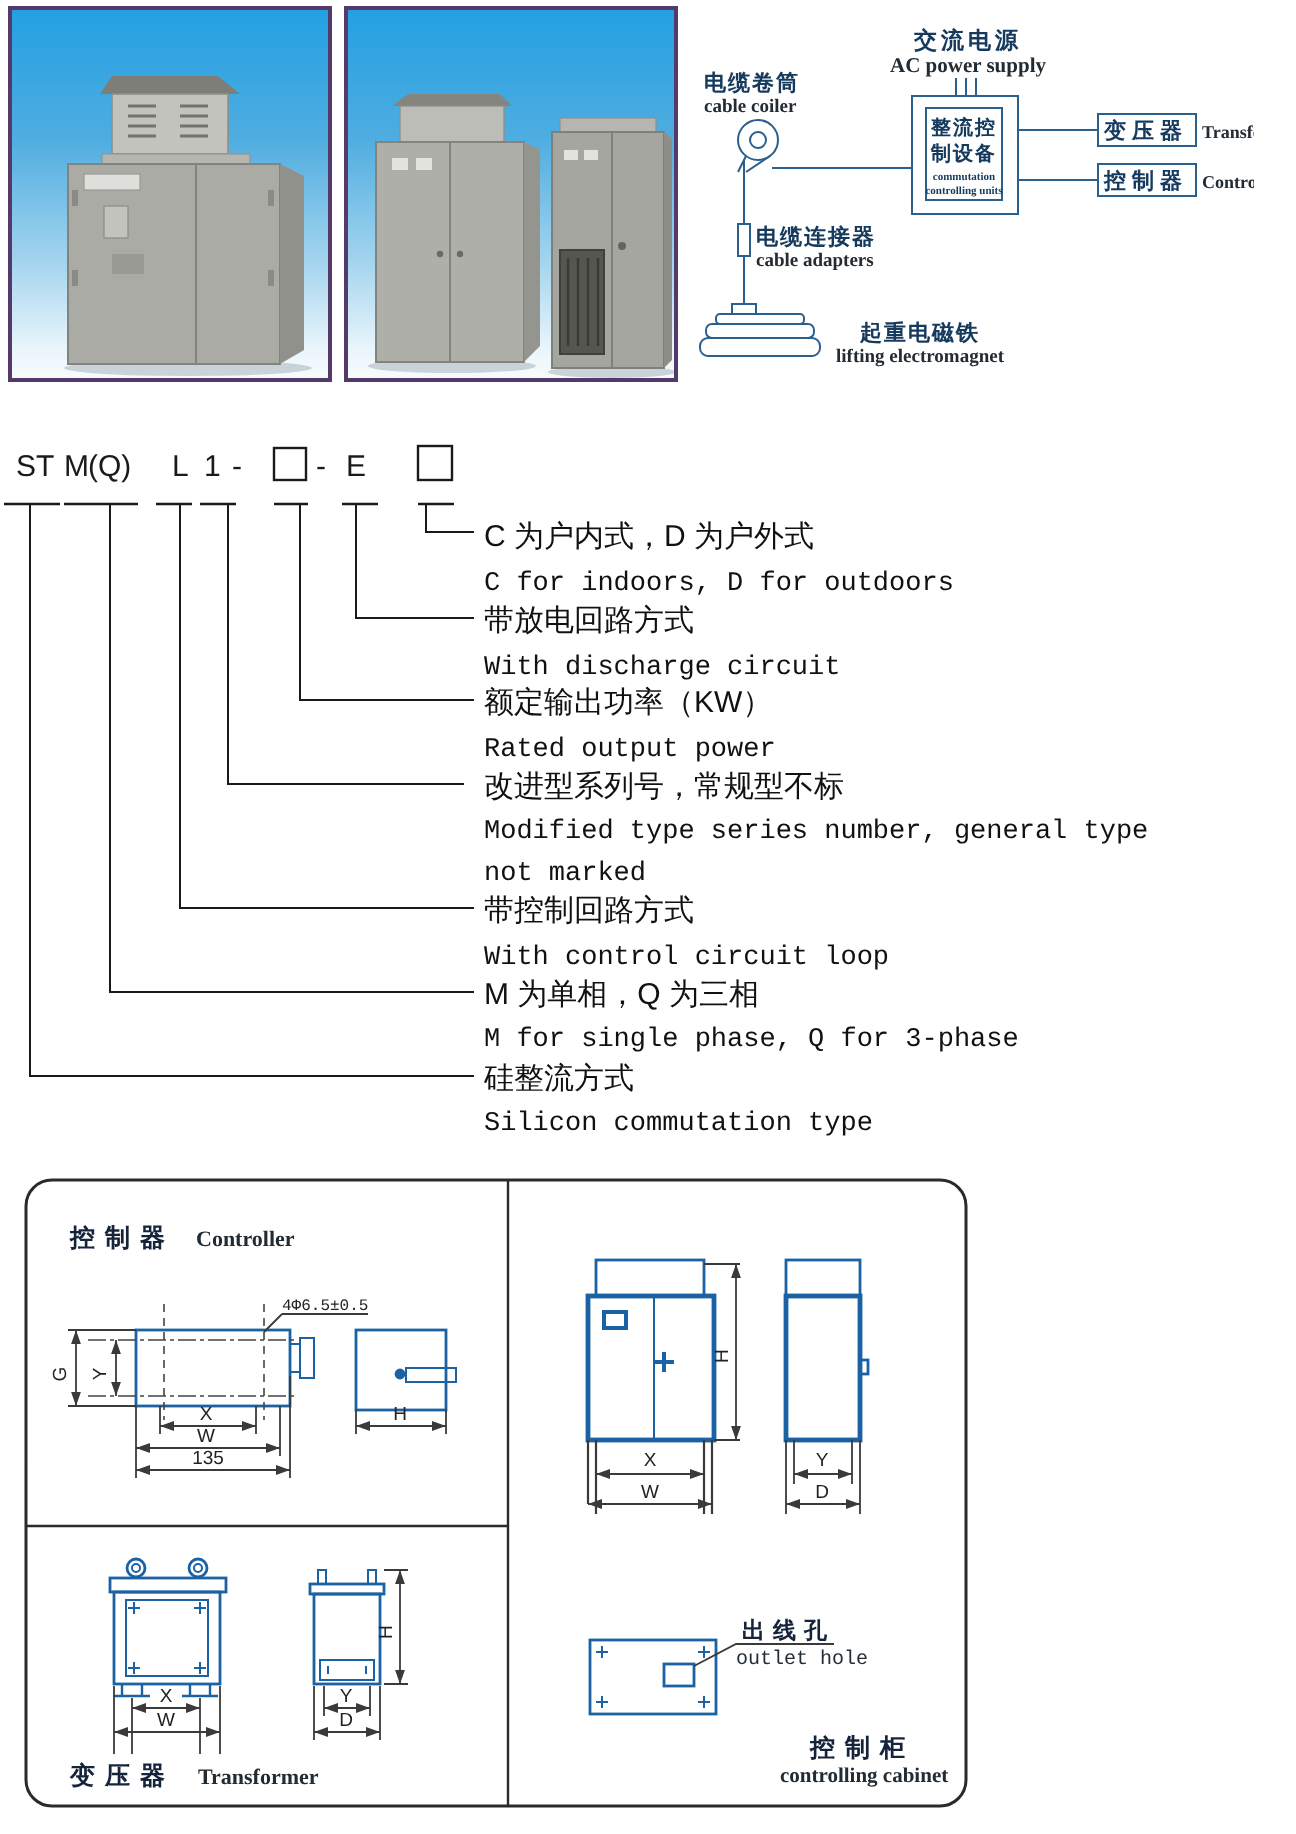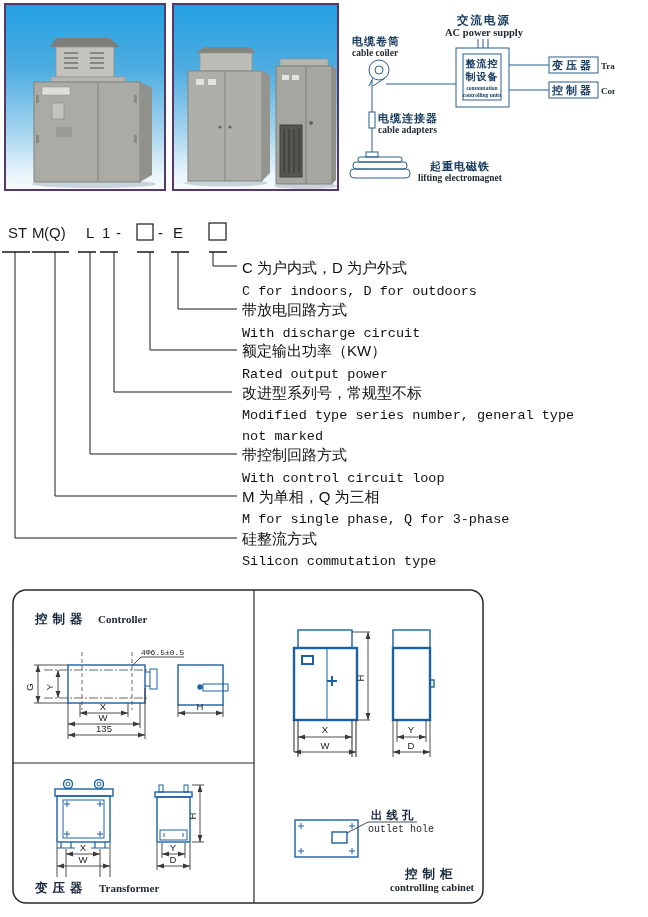--- a/index.html
+++ b/index.html
@@ -1,17 +1,17 @@
 <!DOCTYPE html>
 <html><head>
 <meta charset="utf-8">
 <style>
   html,body{margin:0;padding:0;background:#ffffff;}
   #page{position:relative;width:615px;height:917px;background:#fff;overflow:hidden;
-        font-family:"Liberation Sans",sans-serif;}
+        font-family:"Liberation Sans",sans-serif;padding-left:12px;}
   .abs{position:absolute;}
   .photo{position:absolute;top:3px;border:2px solid #533a6b;background:#fff;}
   #photo1{left:4px;width:158px;height:184px;}
   #photo2{left:172px;width:163px;height:184px;}
   svg text{font-family:"Liberation Sans",sans-serif;}
   .mono{font-family:"Liberation Mono",monospace;}
   .serifb{font-family:"Liberation Serif",serif;font-weight:bold;}
   .cnb{font-weight:500;}
 </style>
 </head>

